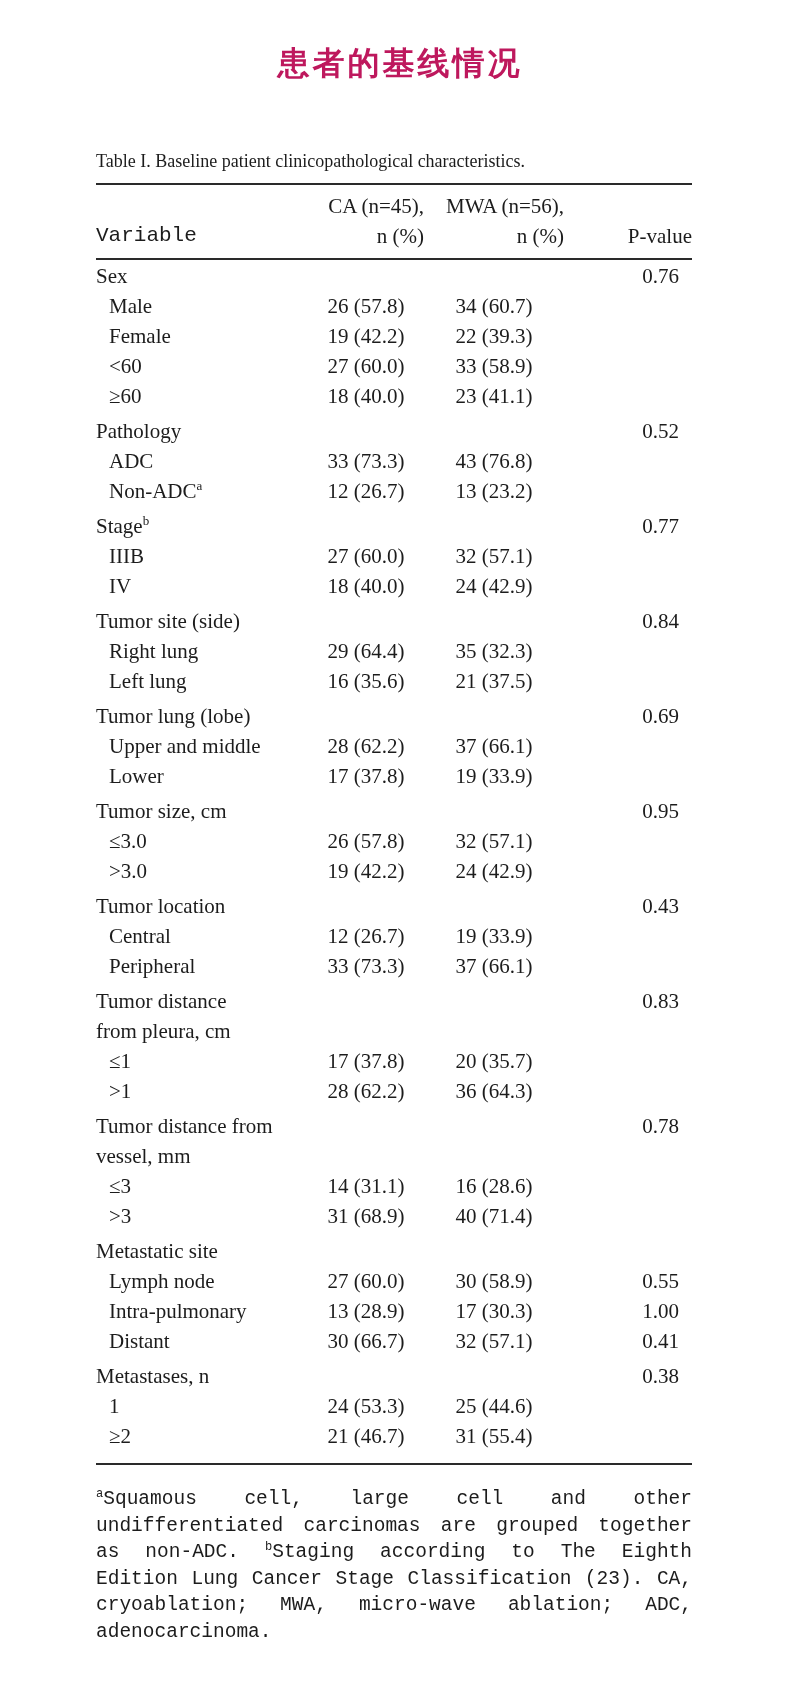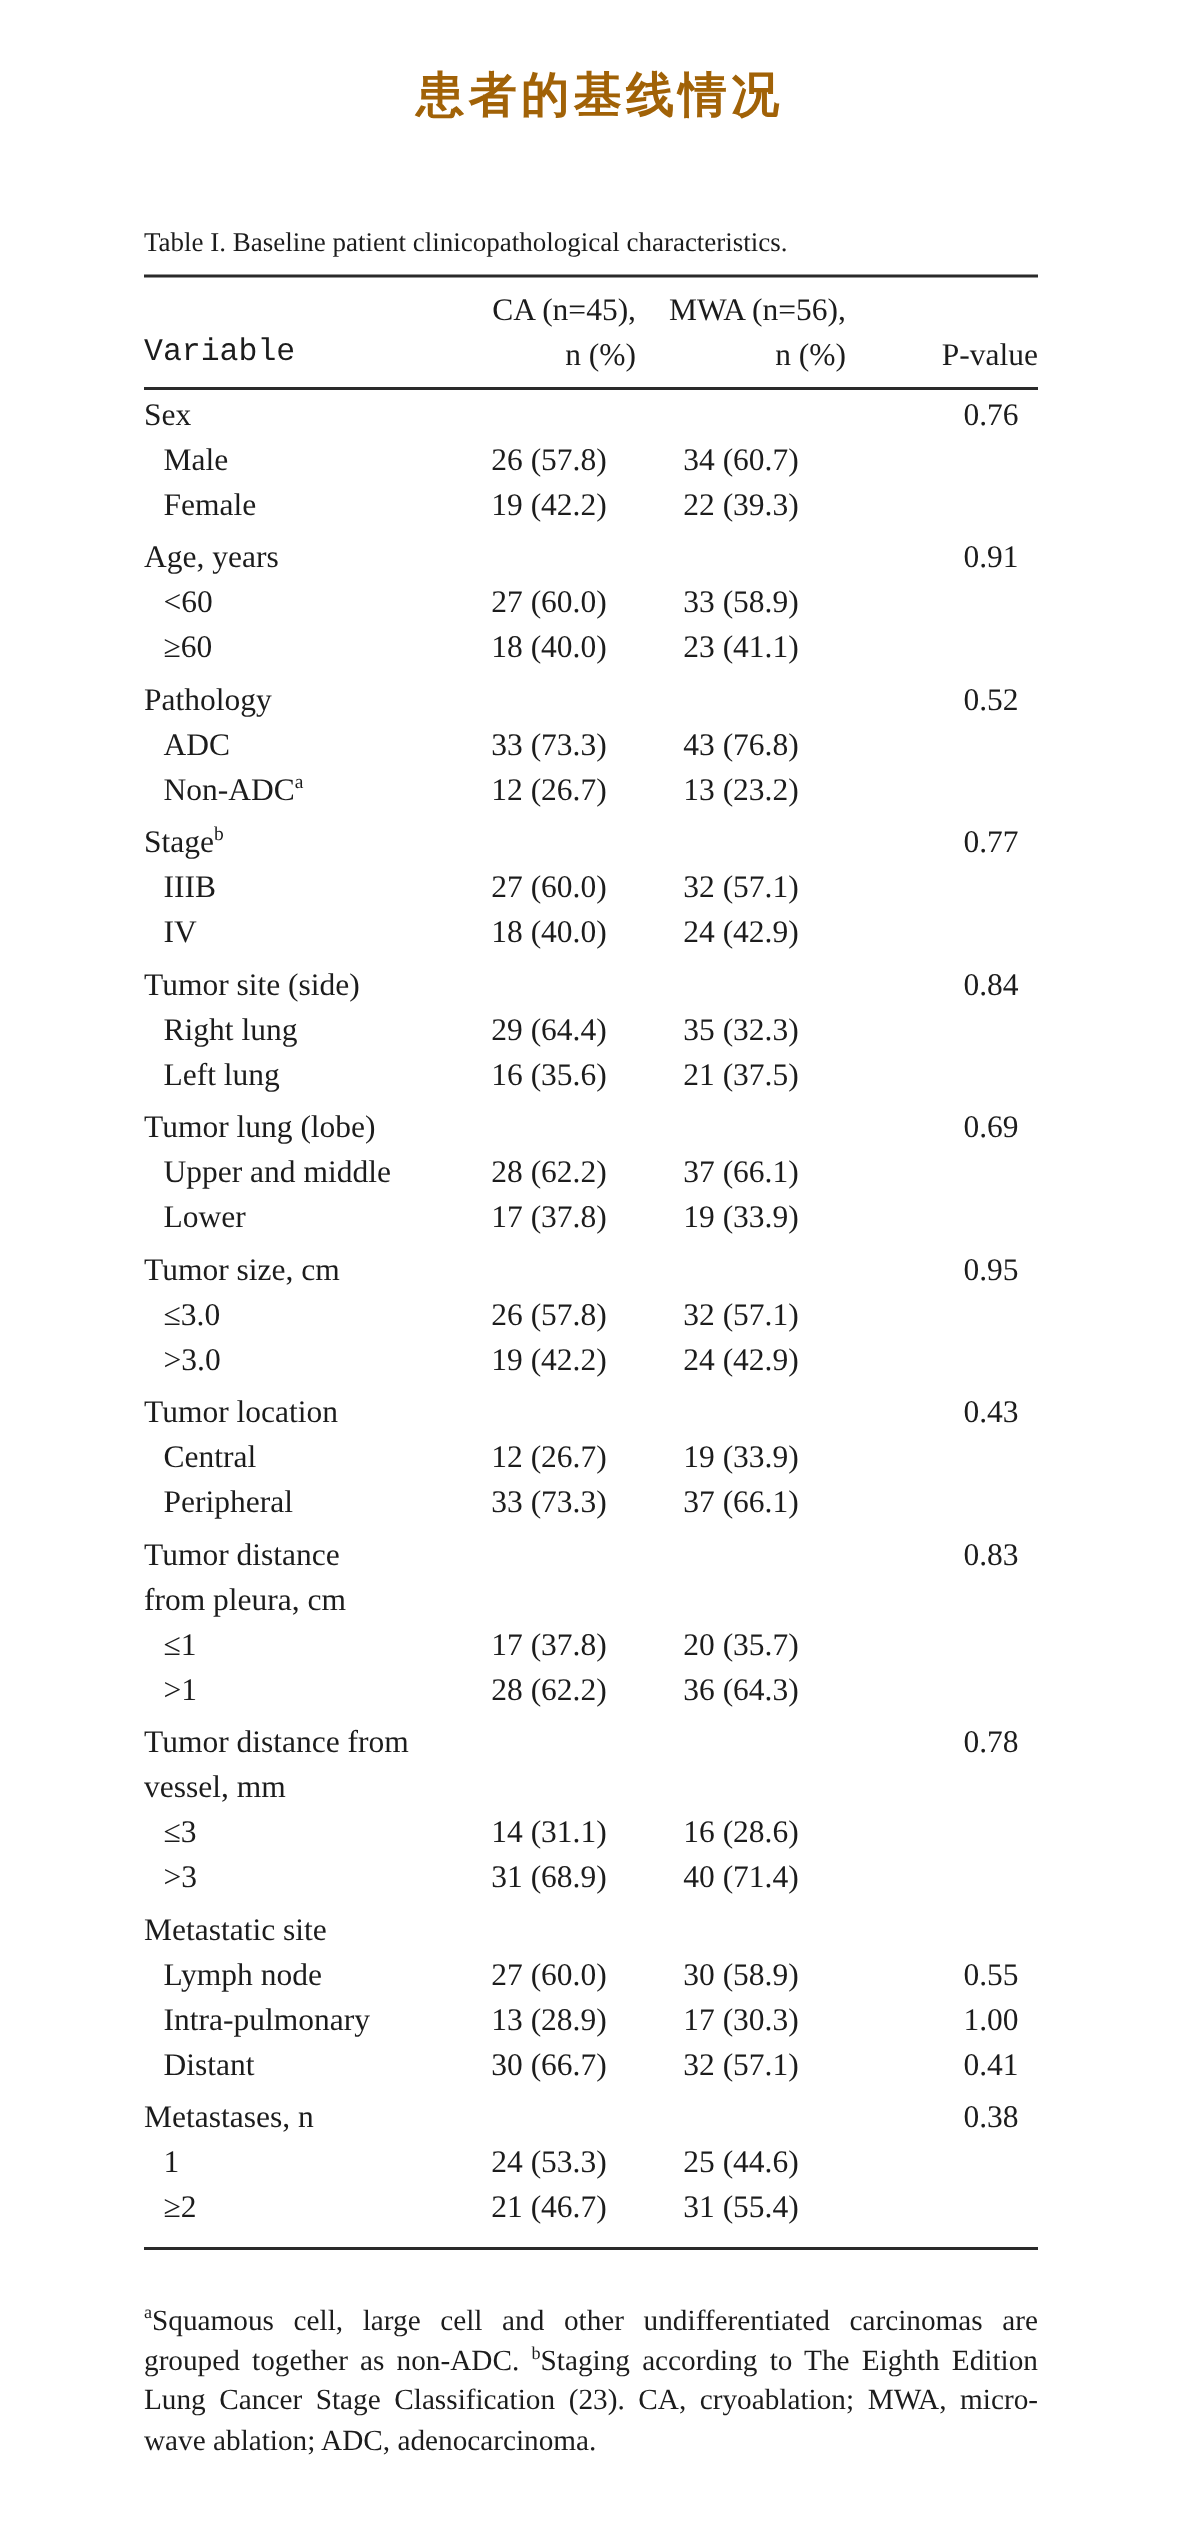--- a/index.html
+++ b/index.html
@@ -59,30 +59,31 @@
   }
   tbody tr.group-row td { padding-top: 5px; }
   tbody tr:first-child td { padding-top: 1px; }
   tbody tr:last-child td { padding-bottom: 12px; }
   td.col-var { text-align: left; white-space: pre-line; }
   td.col-var.indent { padding-left: 13px; }
   td.col-ca, td.col-mwa { text-align: center; }
   td.col-p { text-align: right; padding-right: 13px; }
   sup { font-size: 0.62em; line-height: 0; }
   .table-footnote {
-    margin-top: 35px;
+    margin-top: 21px;
     font-size: 19.5px;
     line-height: 26.5px;
     text-align: justify;
+    font-family: Liberation Mono, monospace;
   }
 </style>
 </head>
 <body>
 
-<h1 class="page-title" style="color: #a16207;">患者的基线情况</h1>
+<h1 class="page-title" style="color: #be185d;">患者的基线情况</h1>
 
 <div class="table-wrap">
   <div class="table-caption">Table I. Baseline patient clinicopathological characteristics.</div>
 
   <table class="baseline-table">
     <colgroup>
       <col class="c-var">
         <col class="c-ca">
         <col class="c-mwa">
         <col class="c-p">
@@ -117,26 +118,20 @@
           <td class="col-ca">26 (57.8)</td>
           <td class="col-mwa">34 (60.7)</td>
           <td class="col-p"></td>
         </tr>
         <tr class="sub-row">
           <td class="col-var indent">Female</td>
           <td class="col-ca">19 (42.2)</td>
           <td class="col-mwa">22 (39.3)</td>
           <td class="col-p"></td>
         </tr>
-        <tr class="group-row">
-          <td class="col-var">Age, years</td>
-          <td class="col-ca"></td>
-          <td class="col-mwa"></td>
-          <td class="col-p">0.91</td>
-        </tr>
         <tr class="sub-row">
           <td class="col-var indent">&lt;60</td>
           <td class="col-ca">27 (60.0)</td>
           <td class="col-mwa">33 (58.9)</td>
           <td class="col-p"></td>
         </tr>
         <tr class="sub-row">
           <td class="col-var indent">≥60</td>
           <td class="col-ca">18 (40.0)</td>
           <td class="col-mwa">23 (41.1)</td>

